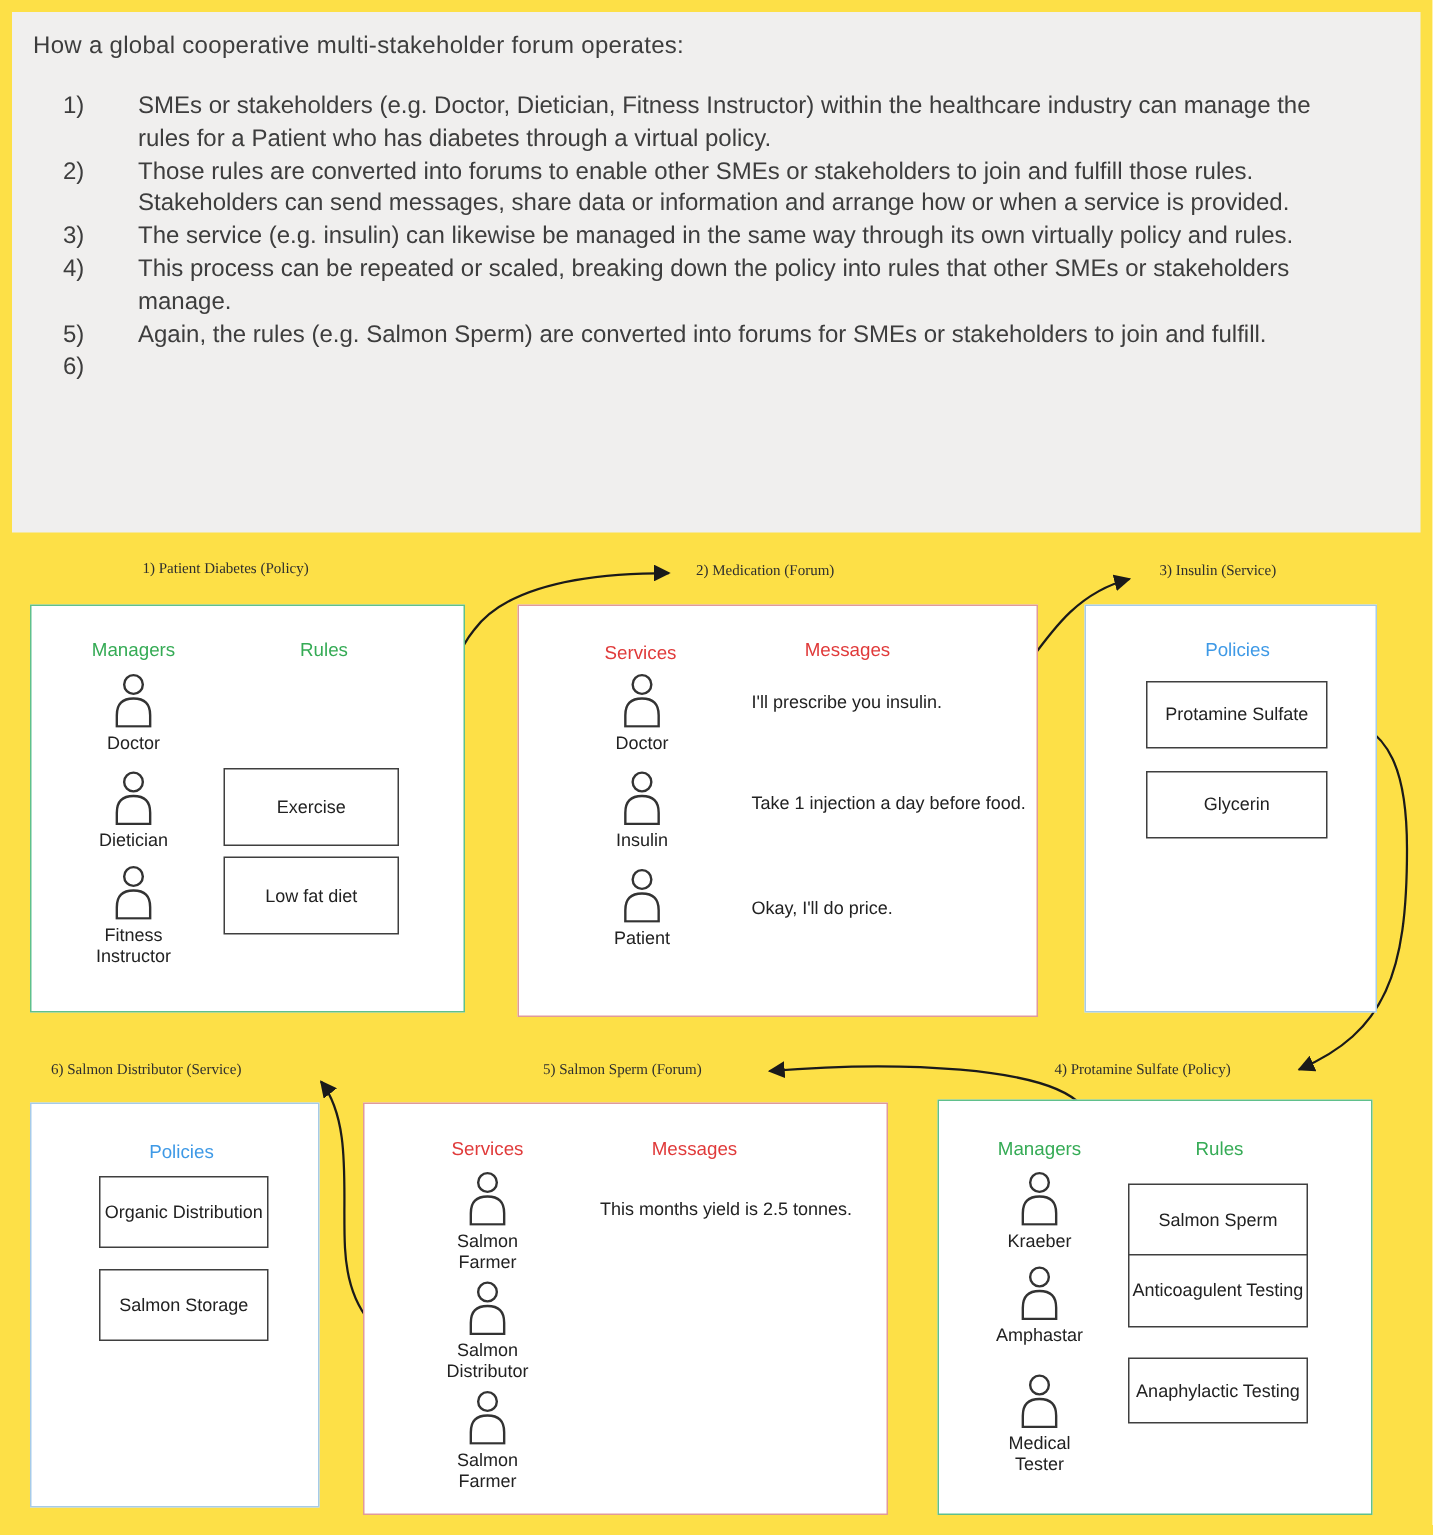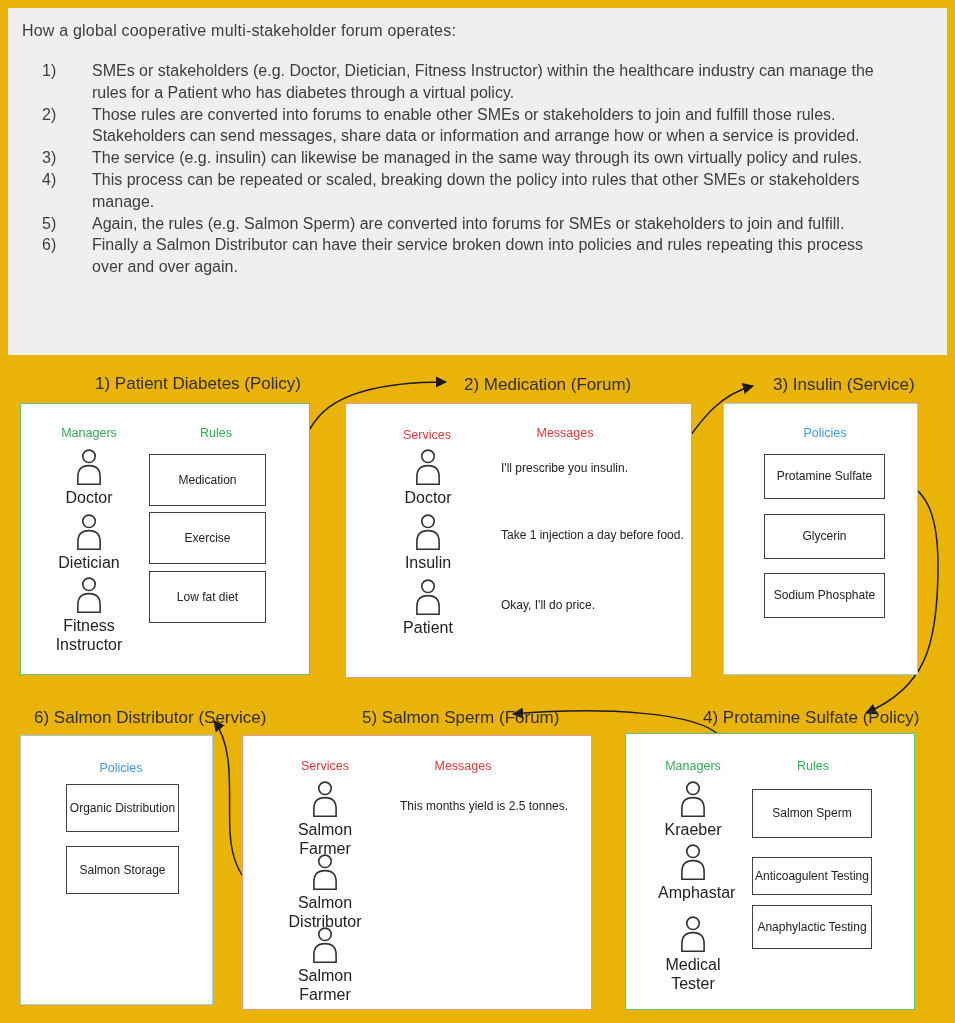--- a/index.html
+++ b/index.html
@@ -1,39 +1,39 @@
 <!DOCTYPE html>
 <html><head>
 <meta charset="utf-8">
 <style>
   * { margin:0; padding:0; box-sizing:border-box; }
   html,body { background:#ffffff; }
   body { font-family:"Liberation Sans", sans-serif; color:#222; }
-  #screen { position:relative; width:955px; height:1023px; background:#eab308; overflow:hidden; }
+  #screen { position:relative; width:955px; height:1023px; background:#fde047; overflow:hidden; }
 
   
   .intro { position:absolute; left:8px; top:8px; width:939px; height:347px;
            background:#f0efee; color:#3d3d3d; }
   .intro-title { font-size:16px; font-weight:400; letter-spacing:.2px; margin:14px 0 0 14px; }
   .intro-list { display:grid; grid-template-columns:50px 1fr; margin:20px 46px 0 34px;
                 font-size:16px; line-height:21.8px; }
   .intro-num { text-align:left; }
   .intro-txt { max-width:805px; }
 
   
-  .dlabel { position:absolute; font-size:17px; color:#2e2e2e; white-space:nowrap; }
+  .dlabel { position:absolute; font-size:10px; color:#2e2e2e; white-space:nowrap;font-family:Liberation Serif, serif; }
   .gbox { position:absolute; background:#fff; }
   .b-green { border:1.5px solid #5fc08c;padding-left:24px; }
   .b-red   { border:1.5px solid #e09a9a;padding-left:45px; }
   .b-blue  { border:1.5px solid #a6cbe9; }
   .colhead { position:absolute; font-size:12.5px; text-align:center; }
   .c-green { color:#35ab55; }
   .c-red   { color:#e03a3a; }
   .c-blue  { color:#3e99e6; }
-  .person { position:absolute; text-align:center; font-size:16px; color:#222; }
+  .person { position:absolute; text-align:center; font-size:12px; color:#222; }
   .person svg { display:block; margin:0 auto 3px auto; }
   .plabel { line-height:1.2; }
   .rulebox { position:absolute; border:1.5px solid #3f3f3f; background:#fff;
              display:flex; align-items:center; justify-content:center;
              text-align:center; font-size:12px; line-height:1.25; padding:2px; }
   .msg { position:absolute; font-size:12px; line-height:1.3; }
   .connectors { position:absolute; left:0; top:0; pointer-events:none; }
 </style>
 </head>
 <body>
@@ -47,21 +47,20 @@
       <div class="intro-txt">SMEs or stakeholders (e.g. Doctor, Dietician, Fitness Instructor) within the healthcare industry can manage the rules for a Patient who has diabetes through a virtual policy.</div>
       <div class="intro-num">2)</div>
       <div class="intro-txt">Those rules are converted into forums to enable other SMEs or stakeholders to join and fulfill those rules.  Stakeholders can send messages, share data or information and arrange how or when a service is provided.</div>
       <div class="intro-num">3)</div>
       <div class="intro-txt">The service (e.g. insulin) can likewise be managed in the same way through its own virtually policy and rules.</div>
       <div class="intro-num">4)</div>
       <div class="intro-txt">This process can be repeated or scaled, breaking down the policy into rules that other SMEs or stakeholders manage.</div>
       <div class="intro-num">5)</div>
       <div class="intro-txt">Again, the rules (e.g. Salmon Sperm) are converted into forums for SMEs or stakeholders to join and fulfill.</div>
       <div class="intro-num">6)</div>
-      <div class="intro-txt">Finally a Salmon Distributor can have their service broken down into policies and rules repeating this process over and over again.</div>
     </div>
   </section>
 
   <svg class="connectors" width="955" height="1023" viewBox="0 0 955 1023">
     <defs>
       <marker id="arr" viewBox="0 0 10 10" refX="9" refY="5" markerWidth="7.5" markerHeight="7.5" orient="auto">
         <path d="M0 0 L10 5 L0 10 Z" fill="#1a1a1a"></path>
       </marker>
     </defs>
     <path d="M 265 479 C 300 474, 296 444, 316 420 C 336 393, 382 382, 446 382" fill="none" stroke="#1a1a1a" stroke-width="1.5" marker-end="url(#arr)"></path>
@@ -97,21 +96,20 @@
       <div class="plabel">Dietician</div>
     </div>
     <div class="person" style="left:33px;top:173px;width:70px">
       <svg width="32" height="36" viewBox="0 0 36 40">
           <circle cx="18" cy="8" r="7" fill="none" stroke="#333" stroke-width="1.8"></circle>
           <path d="M5.5 39.5 V31 Q5.5 18.5 18 18.5 Q30.5 18.5 30.5 31 V39.5 Z" fill="none" stroke="#333" stroke-width="1.8"></path>
         </svg>
       <div class="plabel">Fitness Instructor</div>
     </div>
 
-    <div class="rulebox" style="left:128px;top:50px;width:117px;height:52px">Medication</div>
     <div class="rulebox" style="left:128px;top:108px;width:117px;height:52px">Exercise</div>
     <div class="rulebox" style="left:128px;top:167px;width:117px;height:52px">Low fat diet</div>
   </div>
 
   <div class="gbox b-red" style="left:345px;top:403px;width:347px;height:275px">
     <div class="colhead c-red" style="left:31px;top:24px;width:100px">Services</div>
     <div class="colhead c-red" style="left:169px;top:22px;width:100px">Messages</div>
 
     <div class="person" style="left:47px;top:45px;width:70px">
       <svg width="32" height="36" viewBox="0 0 36 40">
@@ -137,21 +135,20 @@
 
     <div class="msg" style="left:155px;top:57px;width:185px">I'll prescribe you insulin.</div>
     <div class="msg" style="left:155px;top:124px;width:185px">Take 1 injection a day before food.</div>
     <div class="msg" style="left:155px;top:194px;width:185px">Okay, I'll do price.</div>
   </div>
 
   <div class="gbox b-blue" style="left:723px;top:403px;width:195px;height:272px">
     <div class="colhead c-blue" style="left:51px;top:22px;width:100px">Policies</div>
     <div class="rulebox" style="left:40px;top:50px;width:121px;height:45px">Protamine Sulfate</div>
     <div class="rulebox" style="left:40px;top:110px;width:121px;height:45px">Glycerin</div>
-    <div class="rulebox" style="left:40px;top:169px;width:121px;height:45px">Sodium Phosphate</div>
   </div>
 
   <div class="gbox b-blue" style="left:20px;top:735px;width:193px;height:270px">
     <div class="colhead c-blue" style="left:50px;top:25px;width:100px">Policies</div>
     <div class="rulebox" style="left:45px;top:48px;width:113px;height:48px">Organic Distribution</div>
     <div class="rulebox" style="left:45px;top:110px;width:113px;height:48px">Salmon Storage</div>
   </div>
 
   <div class="gbox b-red" style="left:242px;top:735px;width:350px;height:275px">
     <div class="colhead c-red" style="left:32px;top:23px;width:100px">Services</div>
@@ -202,17 +199,17 @@
     </div>
     <div class="person" style="left:32px;top:182px;width:70px">
       <svg width="32" height="36" viewBox="0 0 36 40">
           <circle cx="18" cy="8" r="7" fill="none" stroke="#333" stroke-width="1.8"></circle>
           <path d="M5.5 39.5 V31 Q5.5 18.5 18 18.5 Q30.5 18.5 30.5 31 V39.5 Z" fill="none" stroke="#333" stroke-width="1.8"></path>
         </svg>
       <div class="plabel">Medical Tester</div>
     </div>
 
     <div class="rulebox" style="left:126px;top:55px;width:120px;height:49px">Salmon Sperm</div>
-    <div class="rulebox" style="left:126px;top:123px;width:120px;height:38px">Anticoagulent Testing</div>
+    <div class="rulebox" style="left:126px;top:102px;width:120px;height:49px">Anticoagulent Testing</div>
     <div class="rulebox" style="left:126px;top:171px;width:120px;height:44px">Anaphylactic Testing</div>
   </div>
 
 </div>
 
 </body></html>

